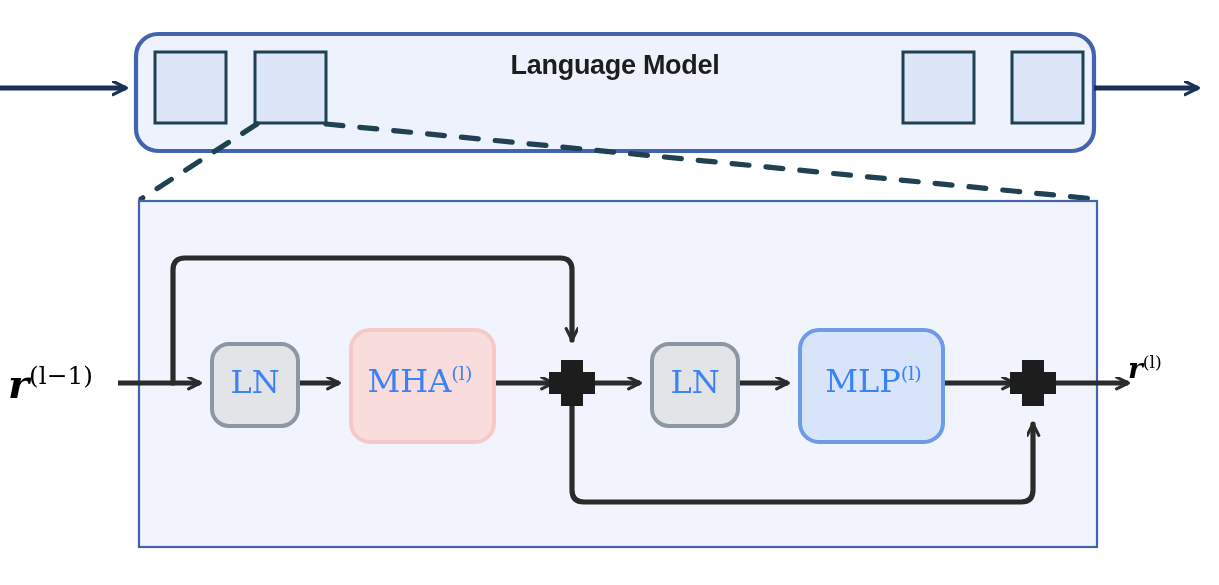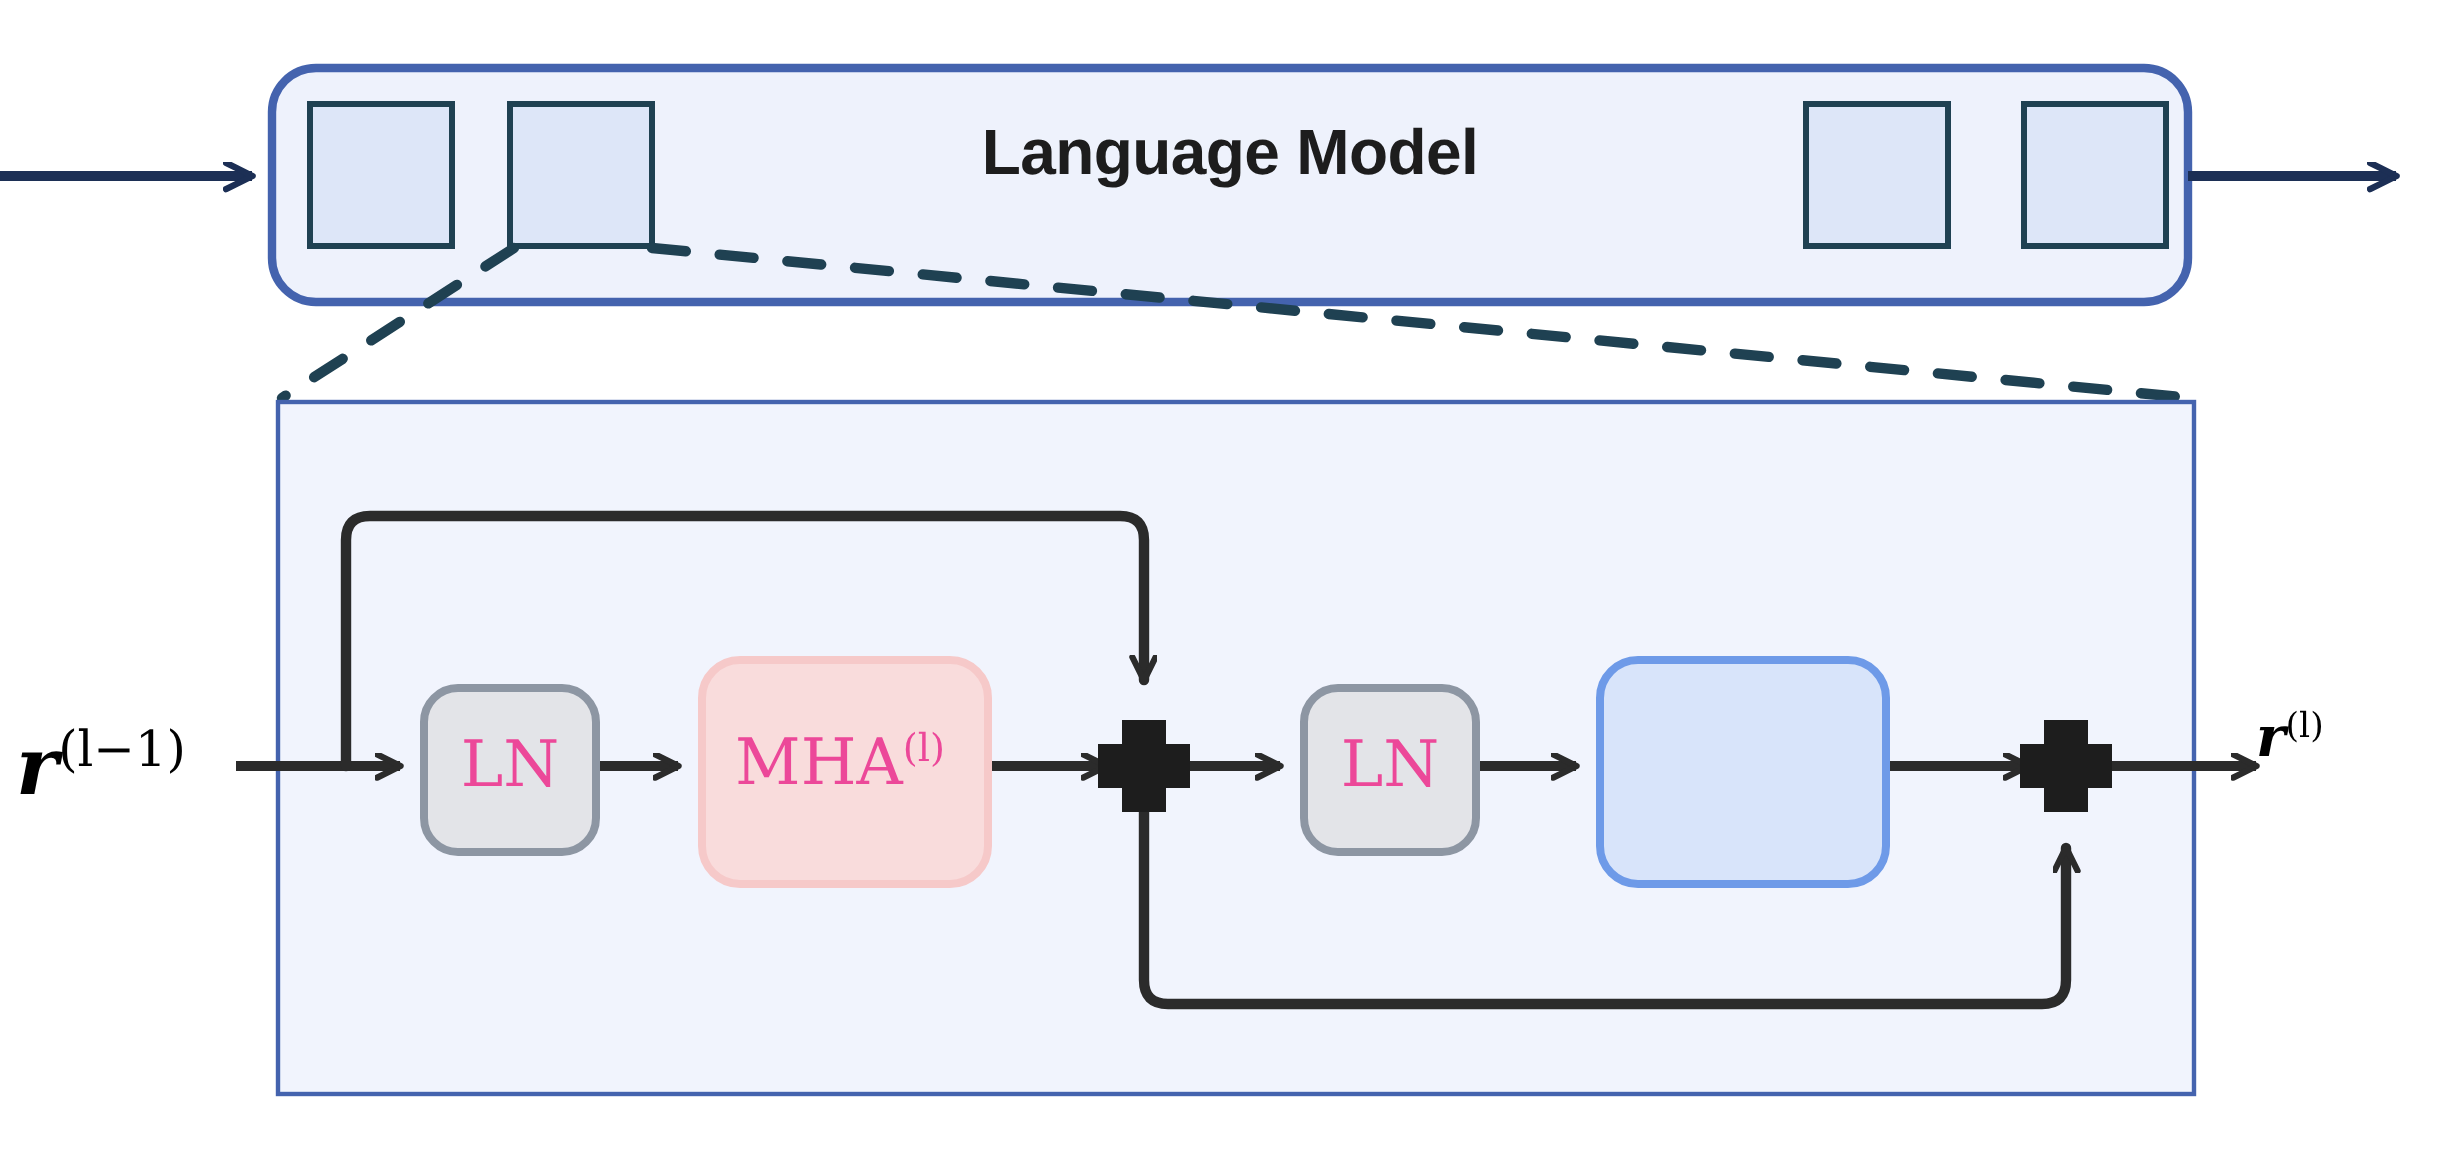--- a/index.html
+++ b/index.html
@@ -22,26 +22,26 @@
     position: absolute;
     left: 0;
     top: 0;
     width: 1219px;
     height: 585px;
     overflow: visible;
   }
   .lm-title {
     position: absolute;
     left: 380px;
-    top: 52px;
+    top: 41px;
     width: 470px;
     text-align: center;
     font-family: "Liberation Sans", sans-serif;
     font-weight: bold;
-    font-size: 32px;
+    font-size: 27px;
     color: #1d1d1d;
     letter-spacing: -0.3px;
     line-height: 48px;
     user-select: none;
   }
   .mathlabel {
     position: absolute;
     font-family: "DejaVu Serif", "Liberation Serif", serif;
     font-style: italic;
     color: #000000;
@@ -54,21 +54,21 @@
   }
   .mathlabel sup {
     font-size: 0.62em;
     vertical-align: 0.56em;
     font-style: normal;
   }
   .boxlabel {
     position: absolute;
     font-family: "DejaVu Serif", "Liberation Serif", serif;
     font-style: normal;
-    color: #ec4899;
+    color: #3b82f6;
     user-select: none;
     white-space: nowrap;
     text-align: center;
   }
   .boxlabel sup {
     font-size: 0.60em;
     vertical-align: 0.60em;
     font-style: normal;
   }
   #r-in {
@@ -208,14 +208,17 @@
   </div>
 
   <div class="boxlabel" id="ln1-label">LN</div>
 
   <div class="boxlabel" id="mha-label">
     <span>MHA</span><sup>(l)</sup>
   </div>
 
   <div class="boxlabel" id="ln2-label">LN</div>
 
+  <div class="boxlabel" id="mlp-label">
+    <span>MLP</span><sup>(l)</sup>
+  </div>
 
 </div>
 
 </body></html>

